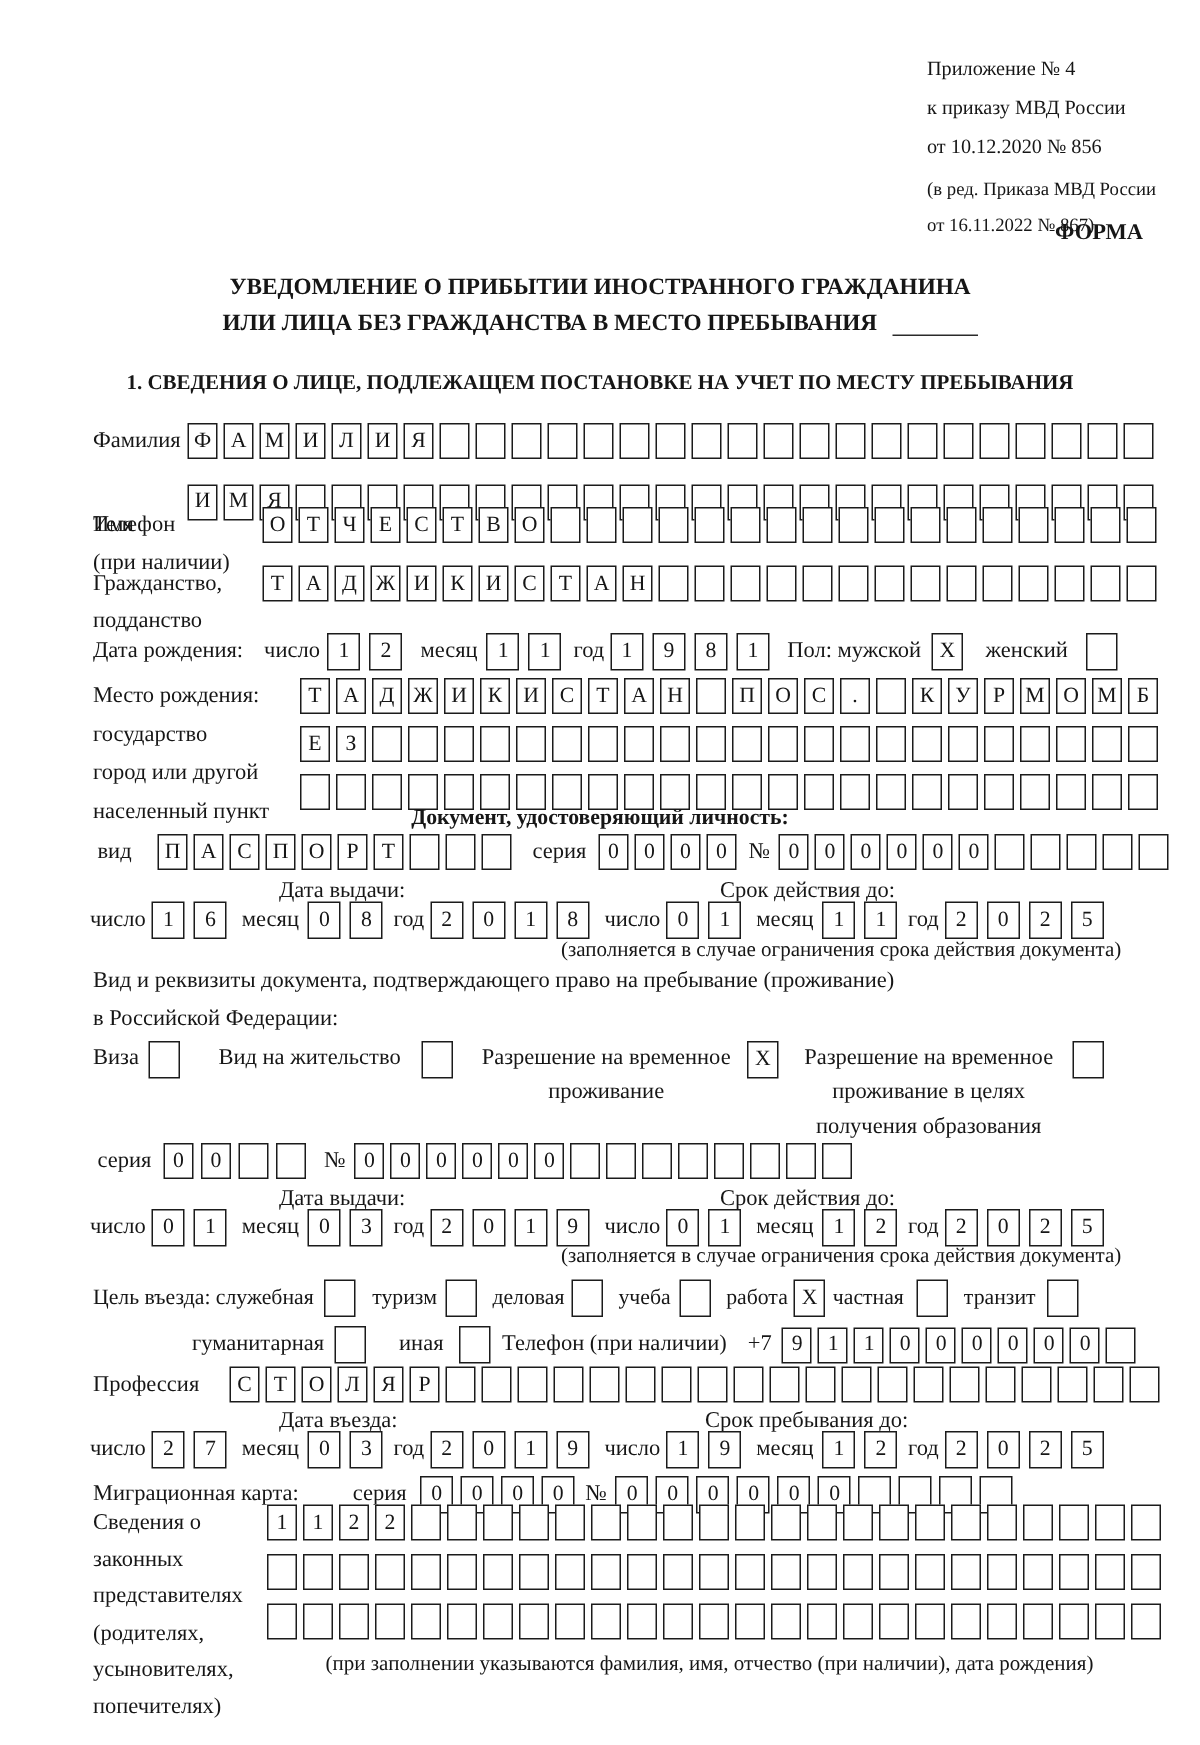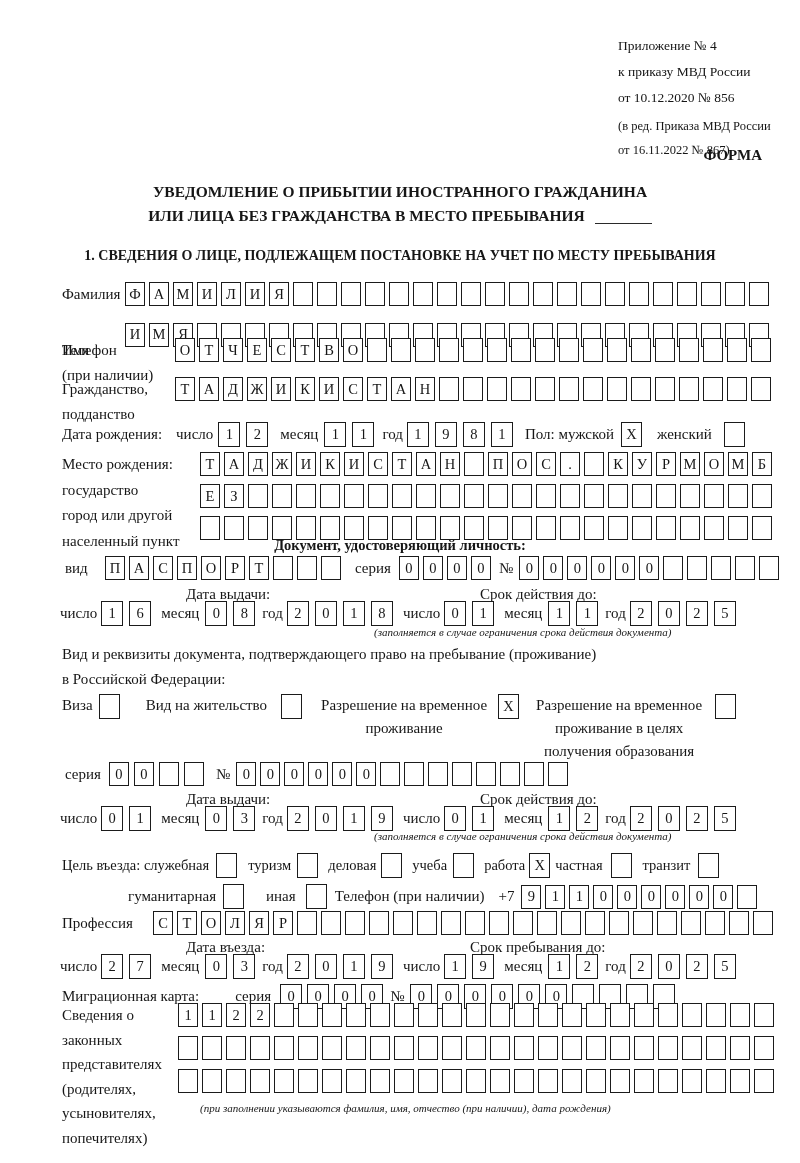--- a/index.html
+++ b/index.html
@@ -5,21 +5,21 @@
   html,body{margin:0;padding:0;background:#fff;}
   .page{
     position:relative;width:800px;height:1163px;background:#ffffff;
     font-family:"Liberation Serif","DejaVu Serif",serif;color:#161616;
     overflow:hidden;
   }
   .r{position:absolute;display:flex;align-items:center;white-space:nowrap;}
   .rt{align-items:flex-start;}
   .t{font-size:15px;}
   .b{font-weight:bold;}
-  .small{font-size:11px;font-style:italic;}
+  .small{font-size:14px;}
   .center{justify-content:center;width:800px;left:0;}
   .lblcol{line-height:25px;font-size:15px;white-space:normal;}
   .cells{display:flex;gap:4px;}
   .cells.d{gap:6px;}
   .cell{
     flex:0 0 auto;width:20px;height:24px;border:1.5px solid #1b1b1b;
     display:flex;align-items:center;justify-content:center;
     font-size:14.5px;background:#fff;box-sizing:border-box;
   }
   .dcell{width:22px;height:25px;}
@@ -710,17 +710,17 @@
           <span class="cell"></span>
           <span class="cell"></span>
           <span class="cell"></span>
           <span class="cell"></span>
           <span class="cell"></span>
           <span class="cell"></span>
         </div>
     </div>
   </div>
 
-  <div class="r" style="top:1102px;left:200px;width:570px;justify-content:flex-start;">
+  <div class="r" style="top:1102px;left:188px;width:570px;justify-content:center;">
     <span class="small">(при заполнении указываются фамилия, имя, отчество (при наличии), дата рождения)</span>
   </div>
 
 </div>
 
 </body></html>

